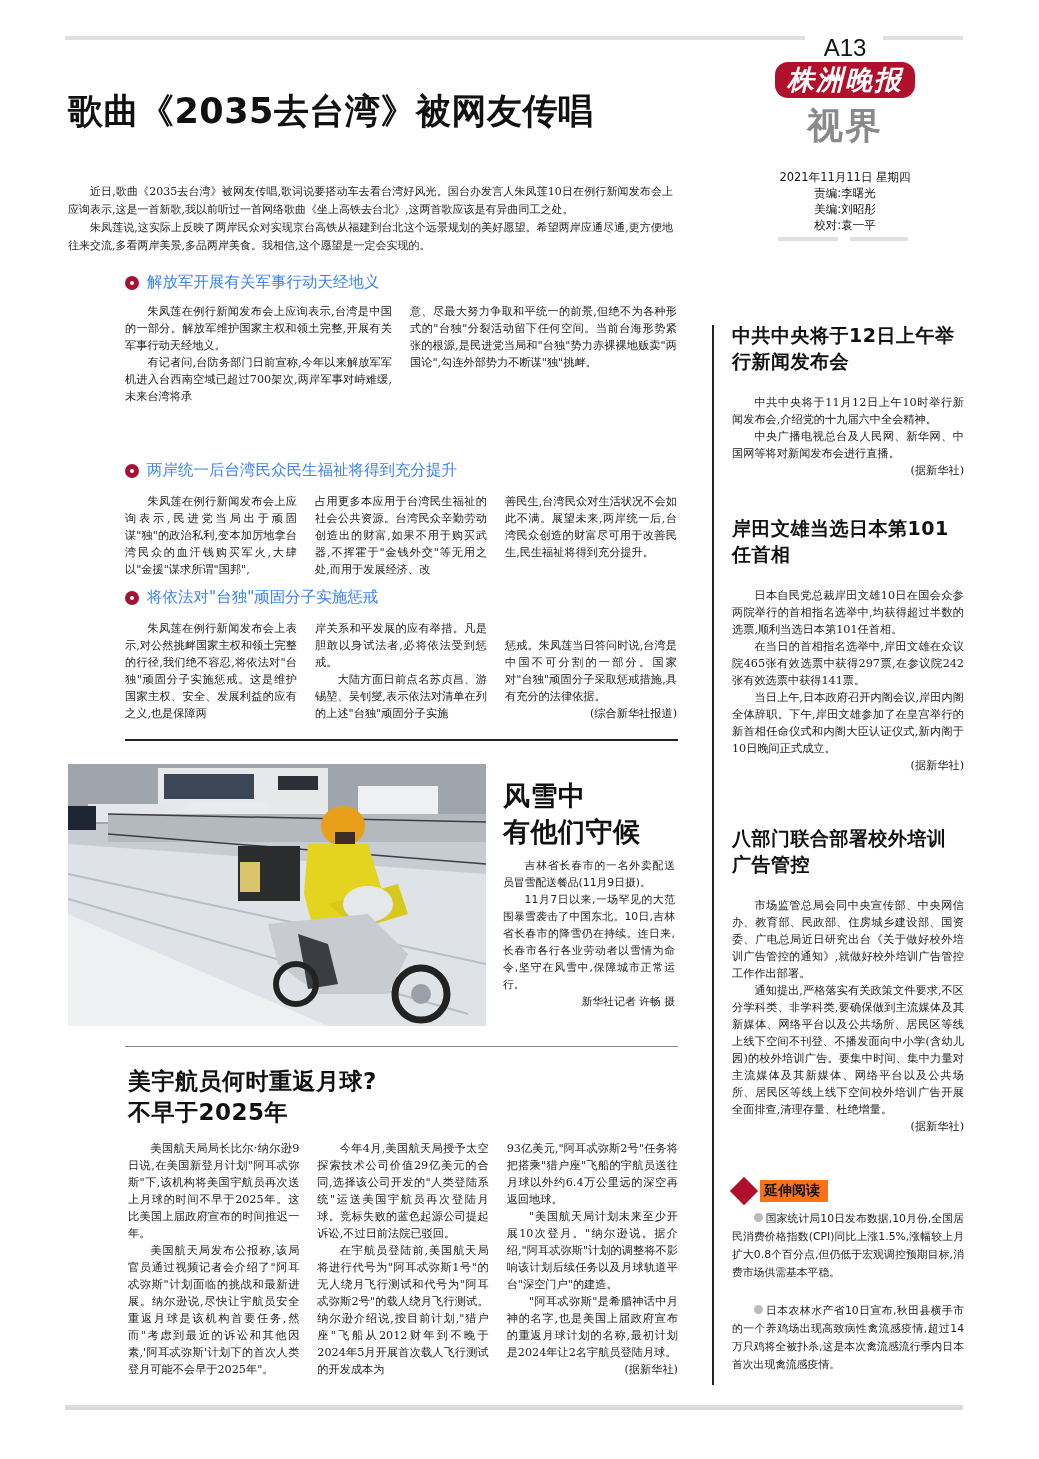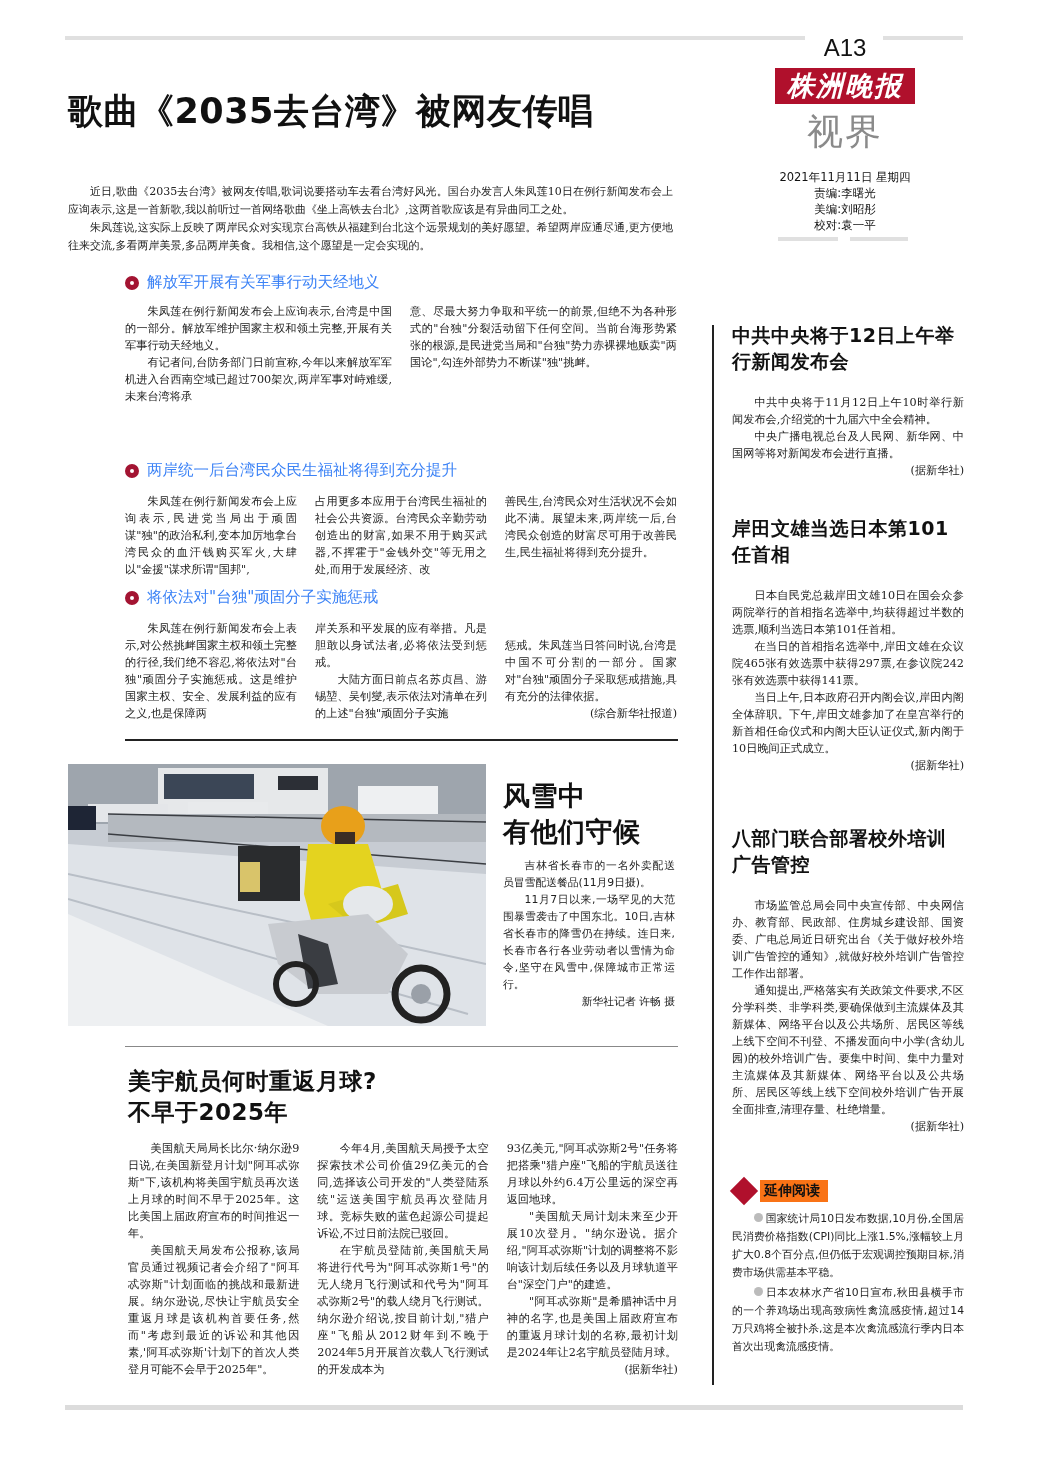--- a/index.html
+++ b/index.html
@@ -3,21 +3,21 @@
 <meta charset="utf-8">
 <style>
   html, body { margin:0; padding:0; background:#ffffff; }
   body { width:1039px; height:1459px; position:relative; overflow:hidden;
          font-family:"DejaVu Sans", sans-serif; color:#111; }
   .abs { position:absolute; }
   .rule-top { background:#e0e0e0; height:4px; }
   .page-no { font-family:"Liberation Sans", sans-serif; font-size:24px; color:#111; text-align:center; }
   .masthead { background:#b0102c; color:#fff; font-family:"DejaVu Serif", serif; font-weight:bold;
               font-size:27px; text-align:center; letter-spacing:2px; line-height:36px; font-style:italic; }
-  .section-name { color:#8a8a8a; font-family:"DejaVu Serif", serif; font-weight:normal; font-size:36px;
+  .section-name { color:#8a8a8a; font-family:"DejaVu Serif", serif; font-weight:bold; font-size:36px;
                   text-align:center; letter-spacing:2px; }
   .meta { font-size:11.5px; text-align:center; line-height:16px; color:#111; }
   .headline { font-weight:bold; font-family:"DejaVu Sans", sans-serif; color:#111; letter-spacing:0.5px; }
   .h-main { font-size:35px; line-height:46px; }
   .h-side { font-size:19px; line-height:26px; }
   .h-moon { font-size:23px; line-height:31px; }
   .h-photo { font-size:27px; line-height:36px; }
   .body-text { font-size:11.2px; line-height:17px; color:#222; text-align:justify; font-family:"DejaVu Serif", serif; }
   .body-text p { margin:0; text-indent:2em; }
   .body-sans { font-family:"DejaVu Sans", sans-serif; }
@@ -36,21 +36,21 @@
   .rule-bottom { background:#dcdcdc; height:5px; }
 </style>
 </head>
 <body>
 
 <div class="abs rule-top" style="left:65px; top:36px; width:740px;"></div>
 <div class="abs rule-top" style="left:883px; top:36px; width:80px;"></div>
 
 <div class="abs" style="left:775px; top:34px; width:140px;">
   <div class="page-no">A13</div>
-  <div class="masthead" style="margin-top:6px;">株洲晚报</div>
+  <div class="masthead" style="border-radius:13px;">株洲晚报</div>
   <div class="section-name" style="margin-top:4px;">视界</div>
 </div>
 <div class="abs" style="left:770px; top:169px; width:150px;">
   <div class="meta">2021年11月11日 星期四</div>
   <div class="meta">责编:李曙光</div>
   <div class="meta">美编:刘昭彤</div>
   <div class="meta">校对:袁一平</div>
 </div>
 <div class="abs rule-top" style="left:778px; top:237px; width:60px;"></div>
 <div class="abs rule-top" style="left:850px; top:237px; width:58px;"></div>
@@ -213,16 +213,16 @@
     <p class="src">(据新华社)</p>
   </div>
 </div>
 
 <div class="abs read-tag" style="left:734px; top:1180px;">
   <span class="diamond"></span>
   <span class="lbl">延伸阅读</span>
 </div>
 <div class="abs body-text body-sans" style="left:732px; top:1210px; width:232px; font-size:10.8px; line-height:18px;">
   <p><span class="dot"></span><span>国家统计局10日发布数据,10月份,全国居民消费价格指数(CPI)同比上涨1.5%,涨幅较上月扩大0.8个百分点,但仍低于宏观调控预期目标,消费市场供需基本平稳。</span></p>
-  <p style="margin-top:2px;"><span class="dot"></span><span>日本农林水产省10日宣布,秋田县横手市的一个养鸡场出现高致病性禽流感疫情,超过14万只鸡将全被扑杀,这是本次禽流感流行季内日本首次出现禽流感疫情。</span></p>
+  <p style="margin-top:20px;"><span class="dot"></span><span>日本农林水产省10日宣布,秋田县横手市的一个养鸡场出现高致病性禽流感疫情,超过14万只鸡将全被扑杀,这是本次禽流感流行季内日本首次出现禽流感疫情。</span></p>
 </div>
 
 <div class="abs rule-bottom" style="left:65px; top:1405px; width:898px;"></div>
 
 </body></html>

